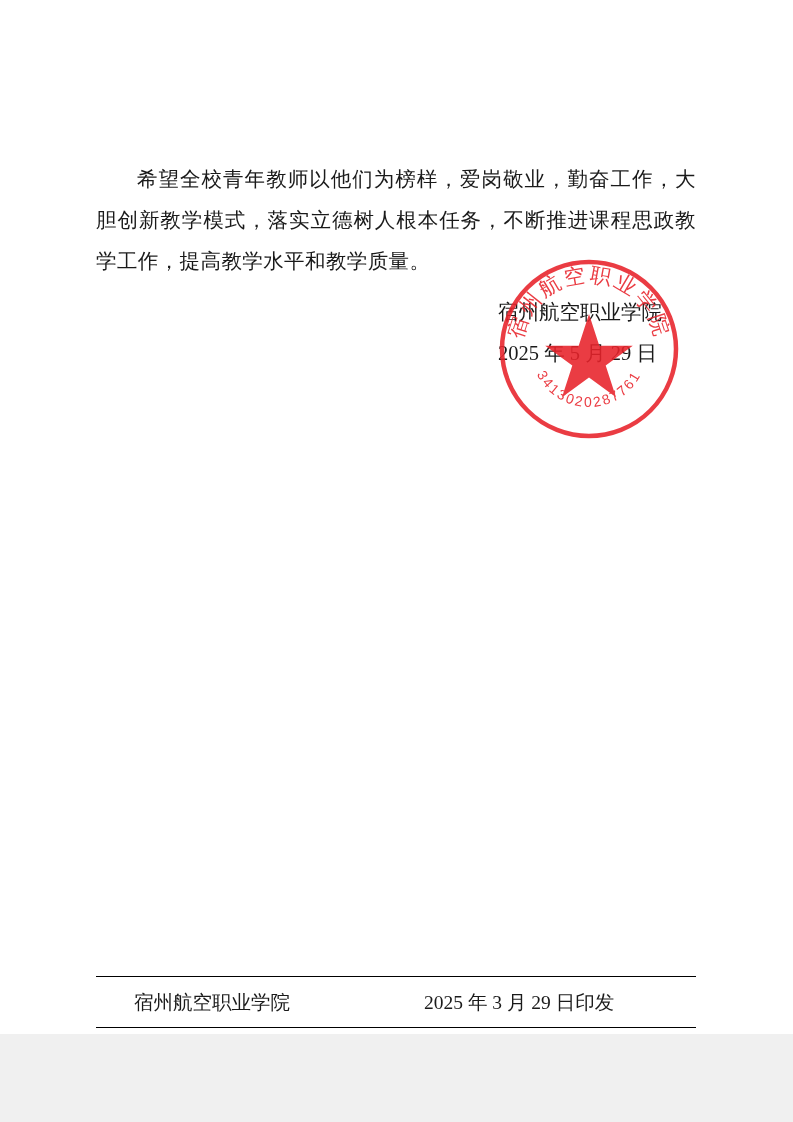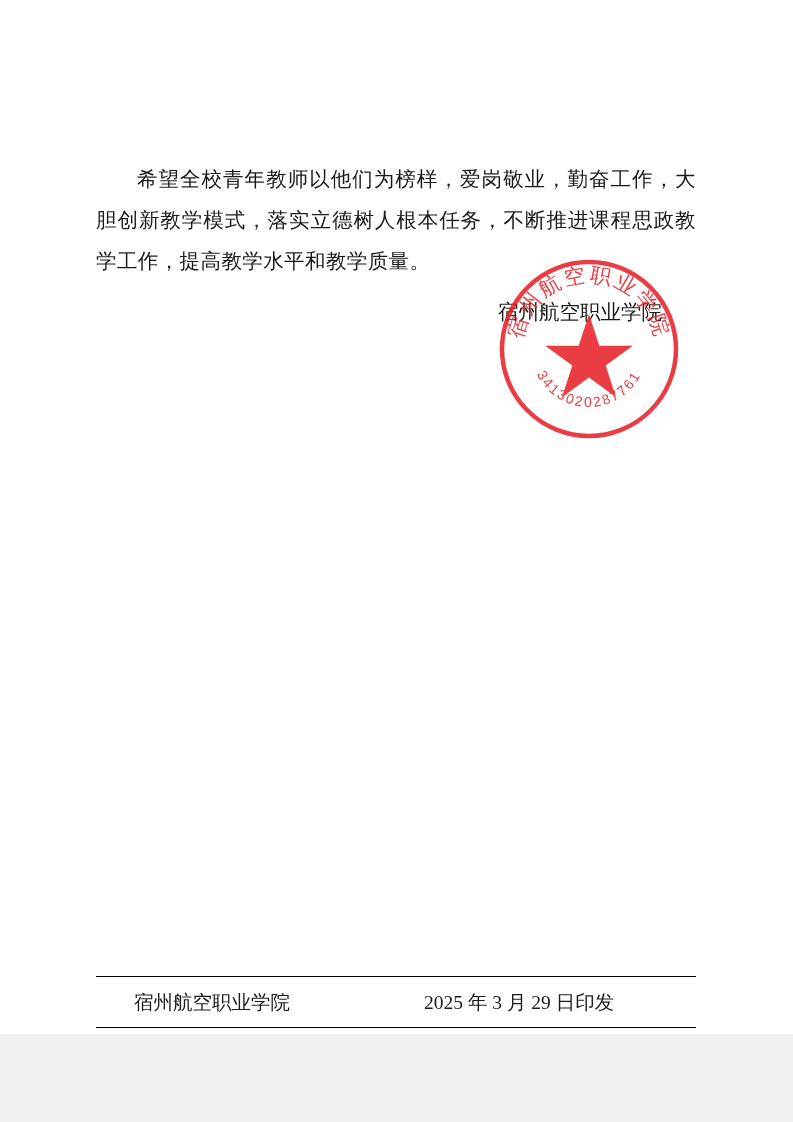--- a/index.html
+++ b/index.html
@@ -102,20 +102,21 @@
 <body>
 
 <div class="page">
 
   <div class="body-block">
     <p class="para">希望全校青年教师以他们为榜样，爱岗敬业，勤奋工作，大胆创新教学模式，落实立德树人根本任务，不断推进课程思政教学工作，提高教学水平和教学质量。</p>
   </div>
 
   <div class="sign-block">
     <span class="sign-line">宿州航空职业学院</span>
+    <span class="sign-line sign-date">2025 年 5 月 29 日</span>
   </div>
 
   <div class="seal">
     <svg viewBox="0 0 182 182" xmlns="http://www.w3.org/2000/svg" aria-hidden="true">
       <defs>
         <path id="arcTop" d="M 24,91 A 67,67 0 0 1 158,91"></path>
         <path id="arcBottom" d="M 33,91 A 58,58 0 0 0 149,91"></path>
       </defs>
       <circle cx="91" cy="91" r="87" fill="none" stroke="#e8222a" stroke-width="4.5"></circle>
       <text font-family="'Liberation Serif', serif" font-size="21" fill="#e8222a" letter-spacing="3">

